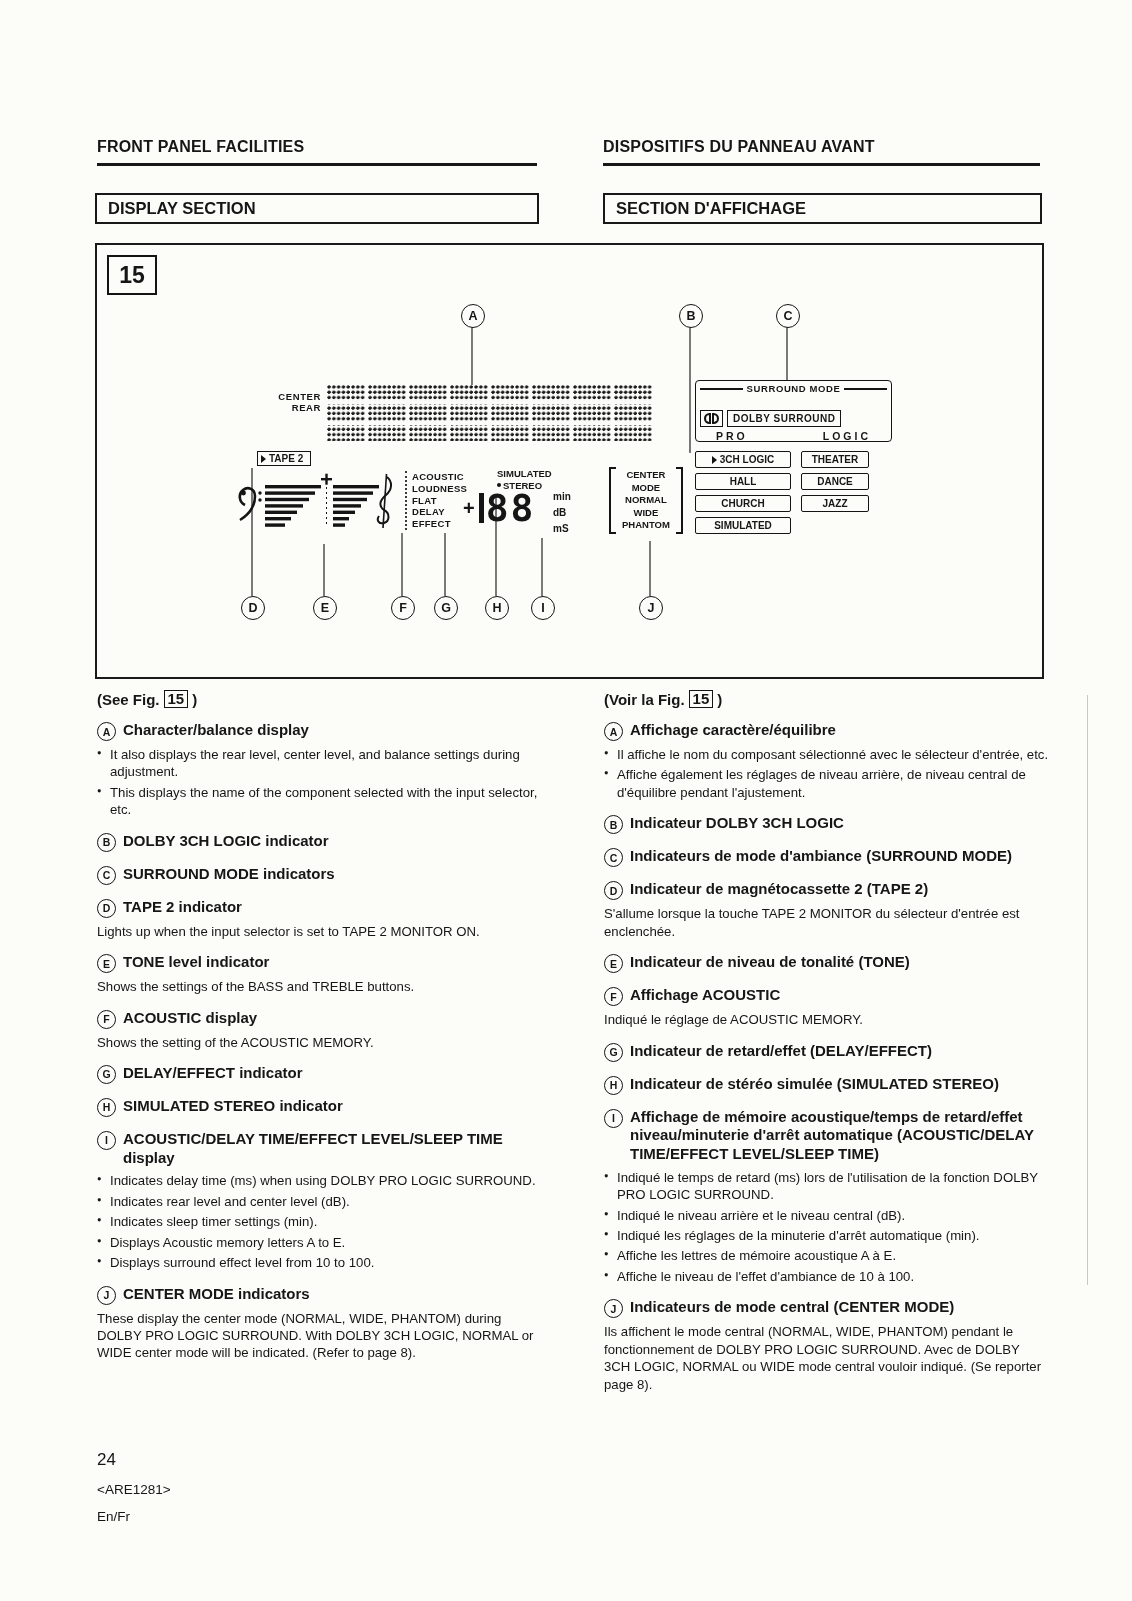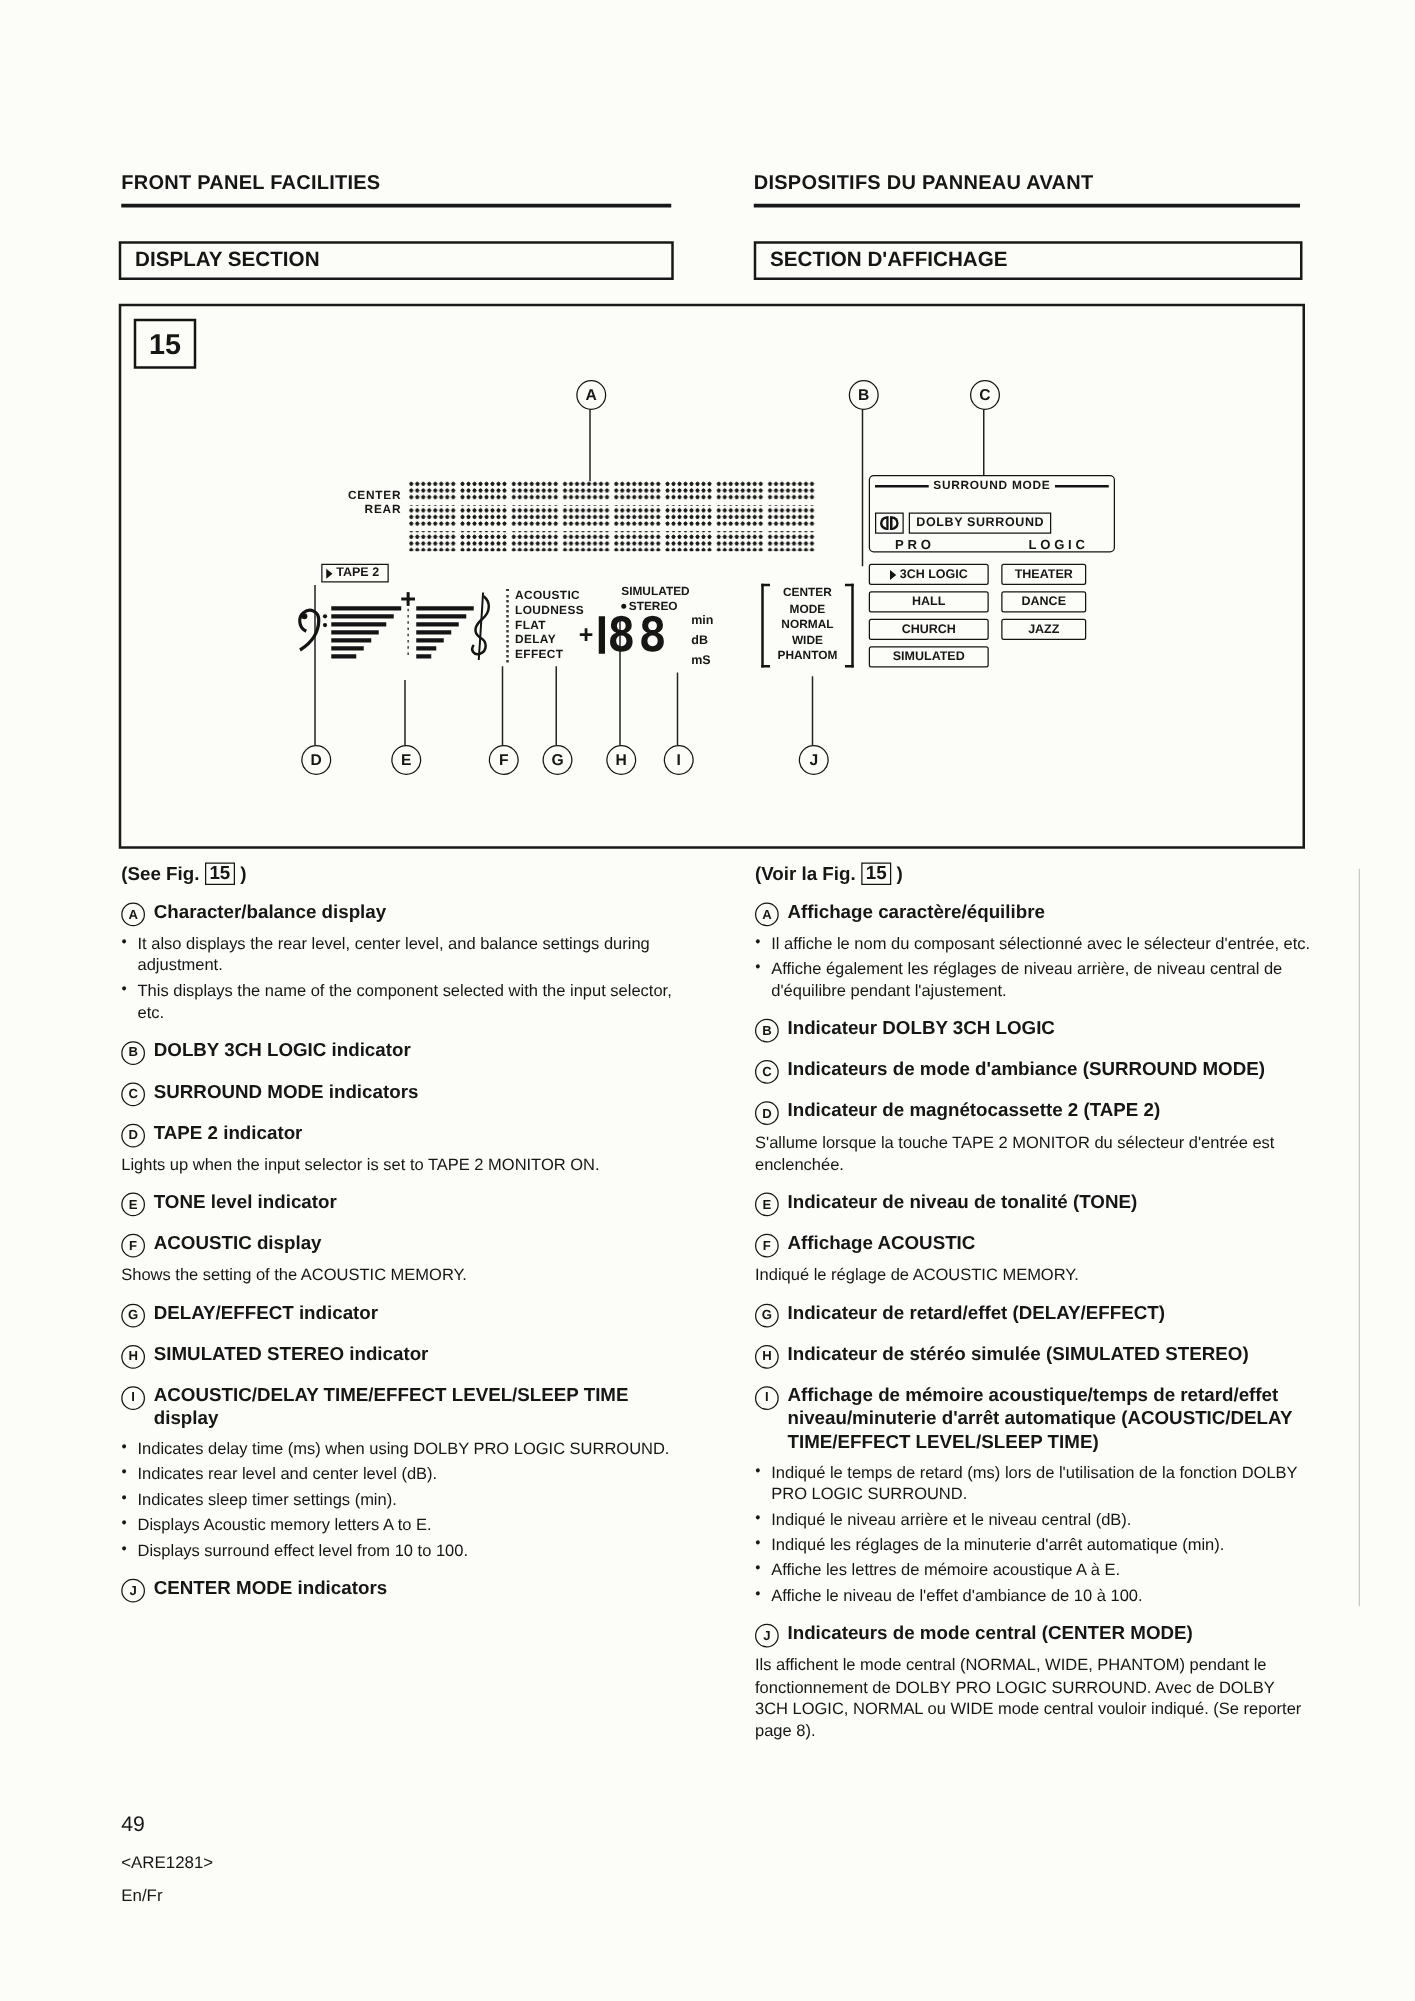--- a/index.html
+++ b/index.html
@@ -293,20 +293,21 @@
           <span class="ititle">TAPE 2 indicator</span>
         </div>
       <p class="ptext">Lights up when the input selector is set to TAPE 2 MONITOR ON.</p>
     </div>
 
     <div class="item">
       <div class="ihead">
           <span class="circ">E</span>
           <span class="ititle">TONE level indicator</span>
         </div>
+      <p class="ptext">Shows the settings of the BASS and TREBLE buttons.</p>
     </div>
 
     <div class="item">
       <div class="ihead">
           <span class="circ">F</span>
           <span class="ititle">ACOUSTIC display</span>
         </div>
       <p class="ptext">Shows the setting of the ACOUSTIC MEMORY.</p>
     </div>
 
@@ -336,20 +337,21 @@
         <li>Displays Acoustic memory letters A to E.</li>
         <li>Displays surround effect level from 10 to 100.</li>
       </ul>
     </div>
 
     <div class="item">
       <div class="ihead">
           <span class="circ">J</span>
           <span class="ititle">CENTER MODE indicators</span>
         </div>
+      <p class="ptext">These display the center mode (NORMAL, WIDE, PHANTOM) during DOLBY PRO LOGIC SURROUND. With DOLBY 3CH LOGIC, NORMAL or WIDE center mode will be indicated. (Refer to page 8).</p>
     </div>
   </section>
 
   <section class="col">
     <div class="seefig">
       <span>(Voir la Fig.</span>
       <span class="figbox">15</span>
       <span>)</span>
     </div>
 
@@ -433,18 +435,18 @@
       <div class="ihead">
           <span class="circ">J</span>
           <span class="ititle">Indicateurs de mode central (CENTER MODE)</span>
         </div>
       <p class="ptext">Ils affichent le mode central (NORMAL, WIDE, PHANTOM) pendant le fonctionnement de DOLBY PRO LOGIC SURROUND. Avec de DOLBY 3CH LOGIC, NORMAL ou WIDE mode central vouloir indiqué. (Se reporter page 8).</p>
     </div>
   </section>
 </div>
 
 <div class="foot" style="left:97px;top:1450px">
-  <div class="pnum">49</div>
+  <div class="pnum">24</div>
   <div class="code">&lt;ARE1281&gt;</div>
   <div class="code">En/Fr</div>
 </div>
 
 <div class="fold" style="left:1087px;top:695px;height:590px"></div>
 
 </body></html>

